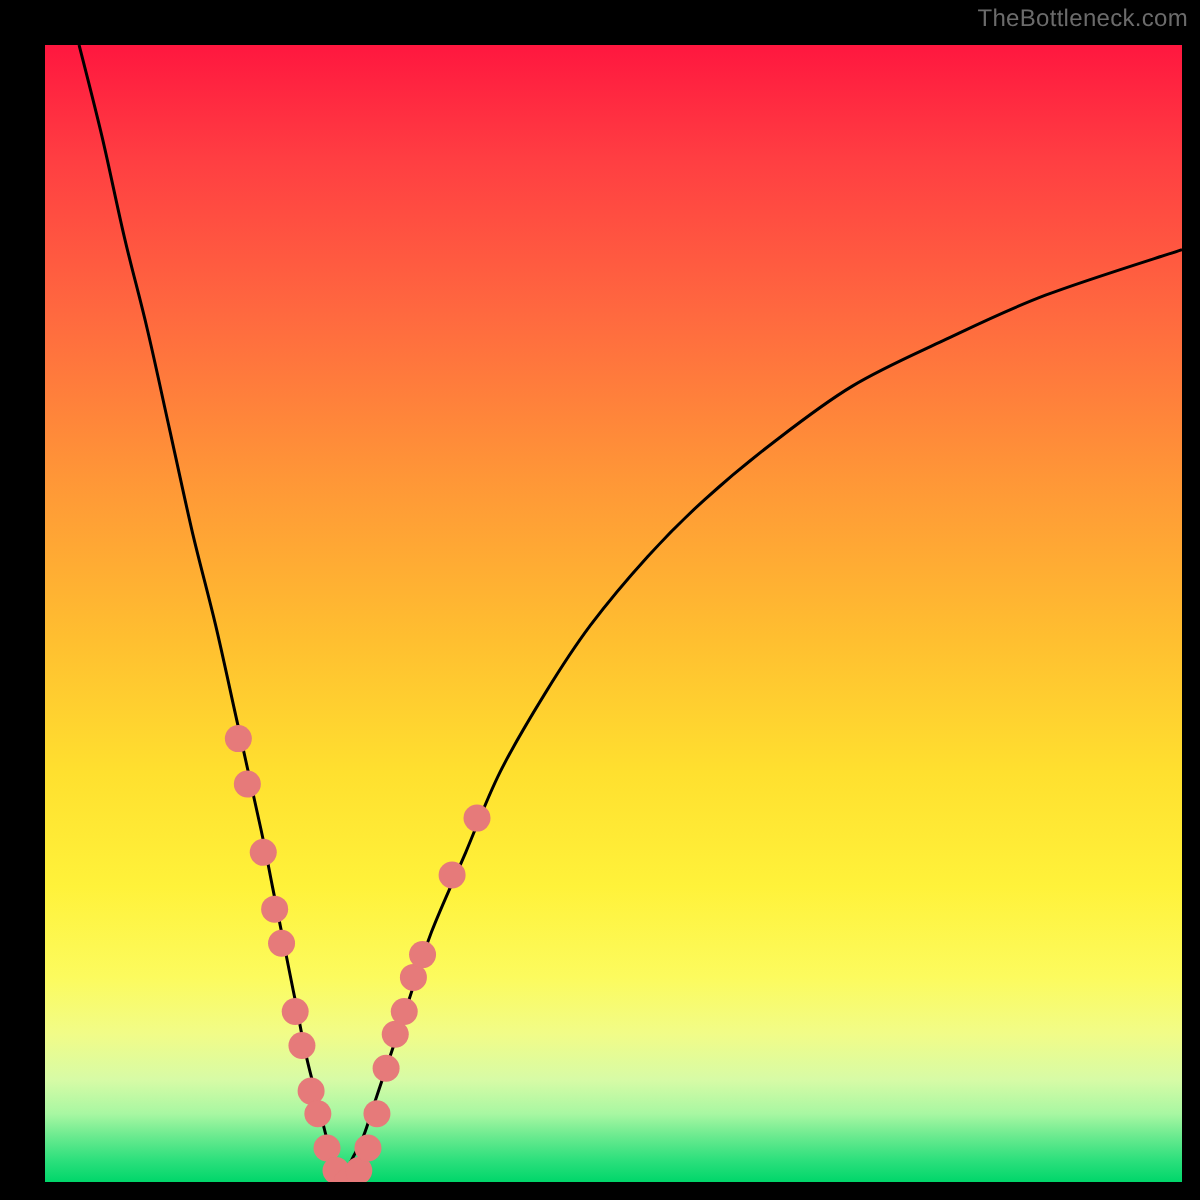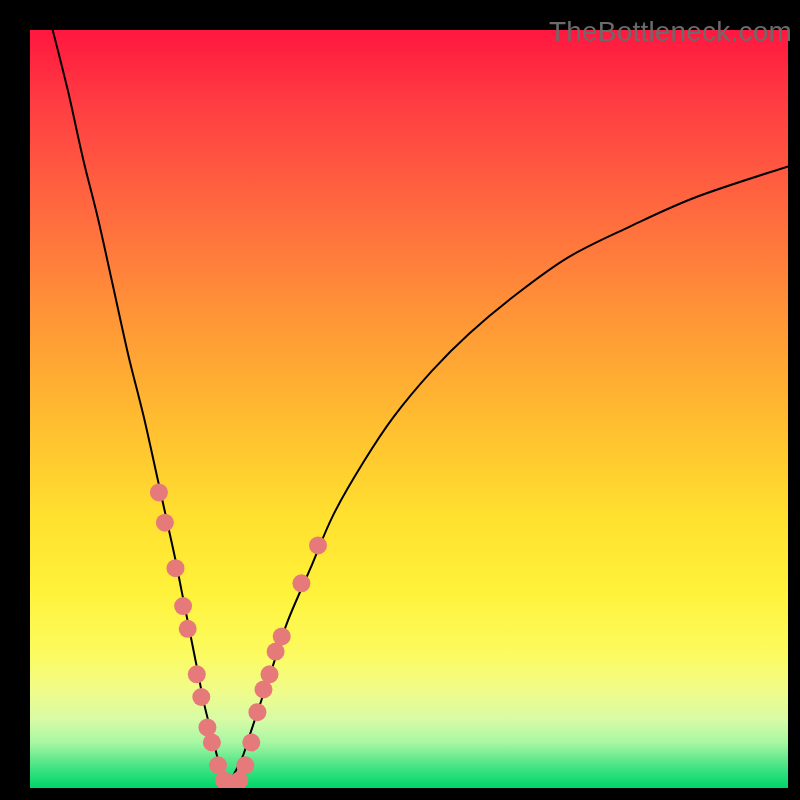--- a/index.html
+++ b/index.html
@@ -39,24 +39,24 @@
       #f1fc88 87%,
       #d7fba6 91%,
       #a8f7a2 94%,
       #6aea8f 96%,
       #2fe07d 98%,
       #00d66a 100%
     );
   }
   .watermark {
     position: absolute;
-    top: 16px;
+    top: 4px;
     right: 8px;
     color: #6b6b6b;
-    font-size: 28px;
+    font-size: 16px;
     letter-spacing: 0.2px;
     user-select: none;
   }
   svg.curves {
     position: absolute;
     left: 0;
     top: 0;
     width: 758px;
     height: 758px;
   }

